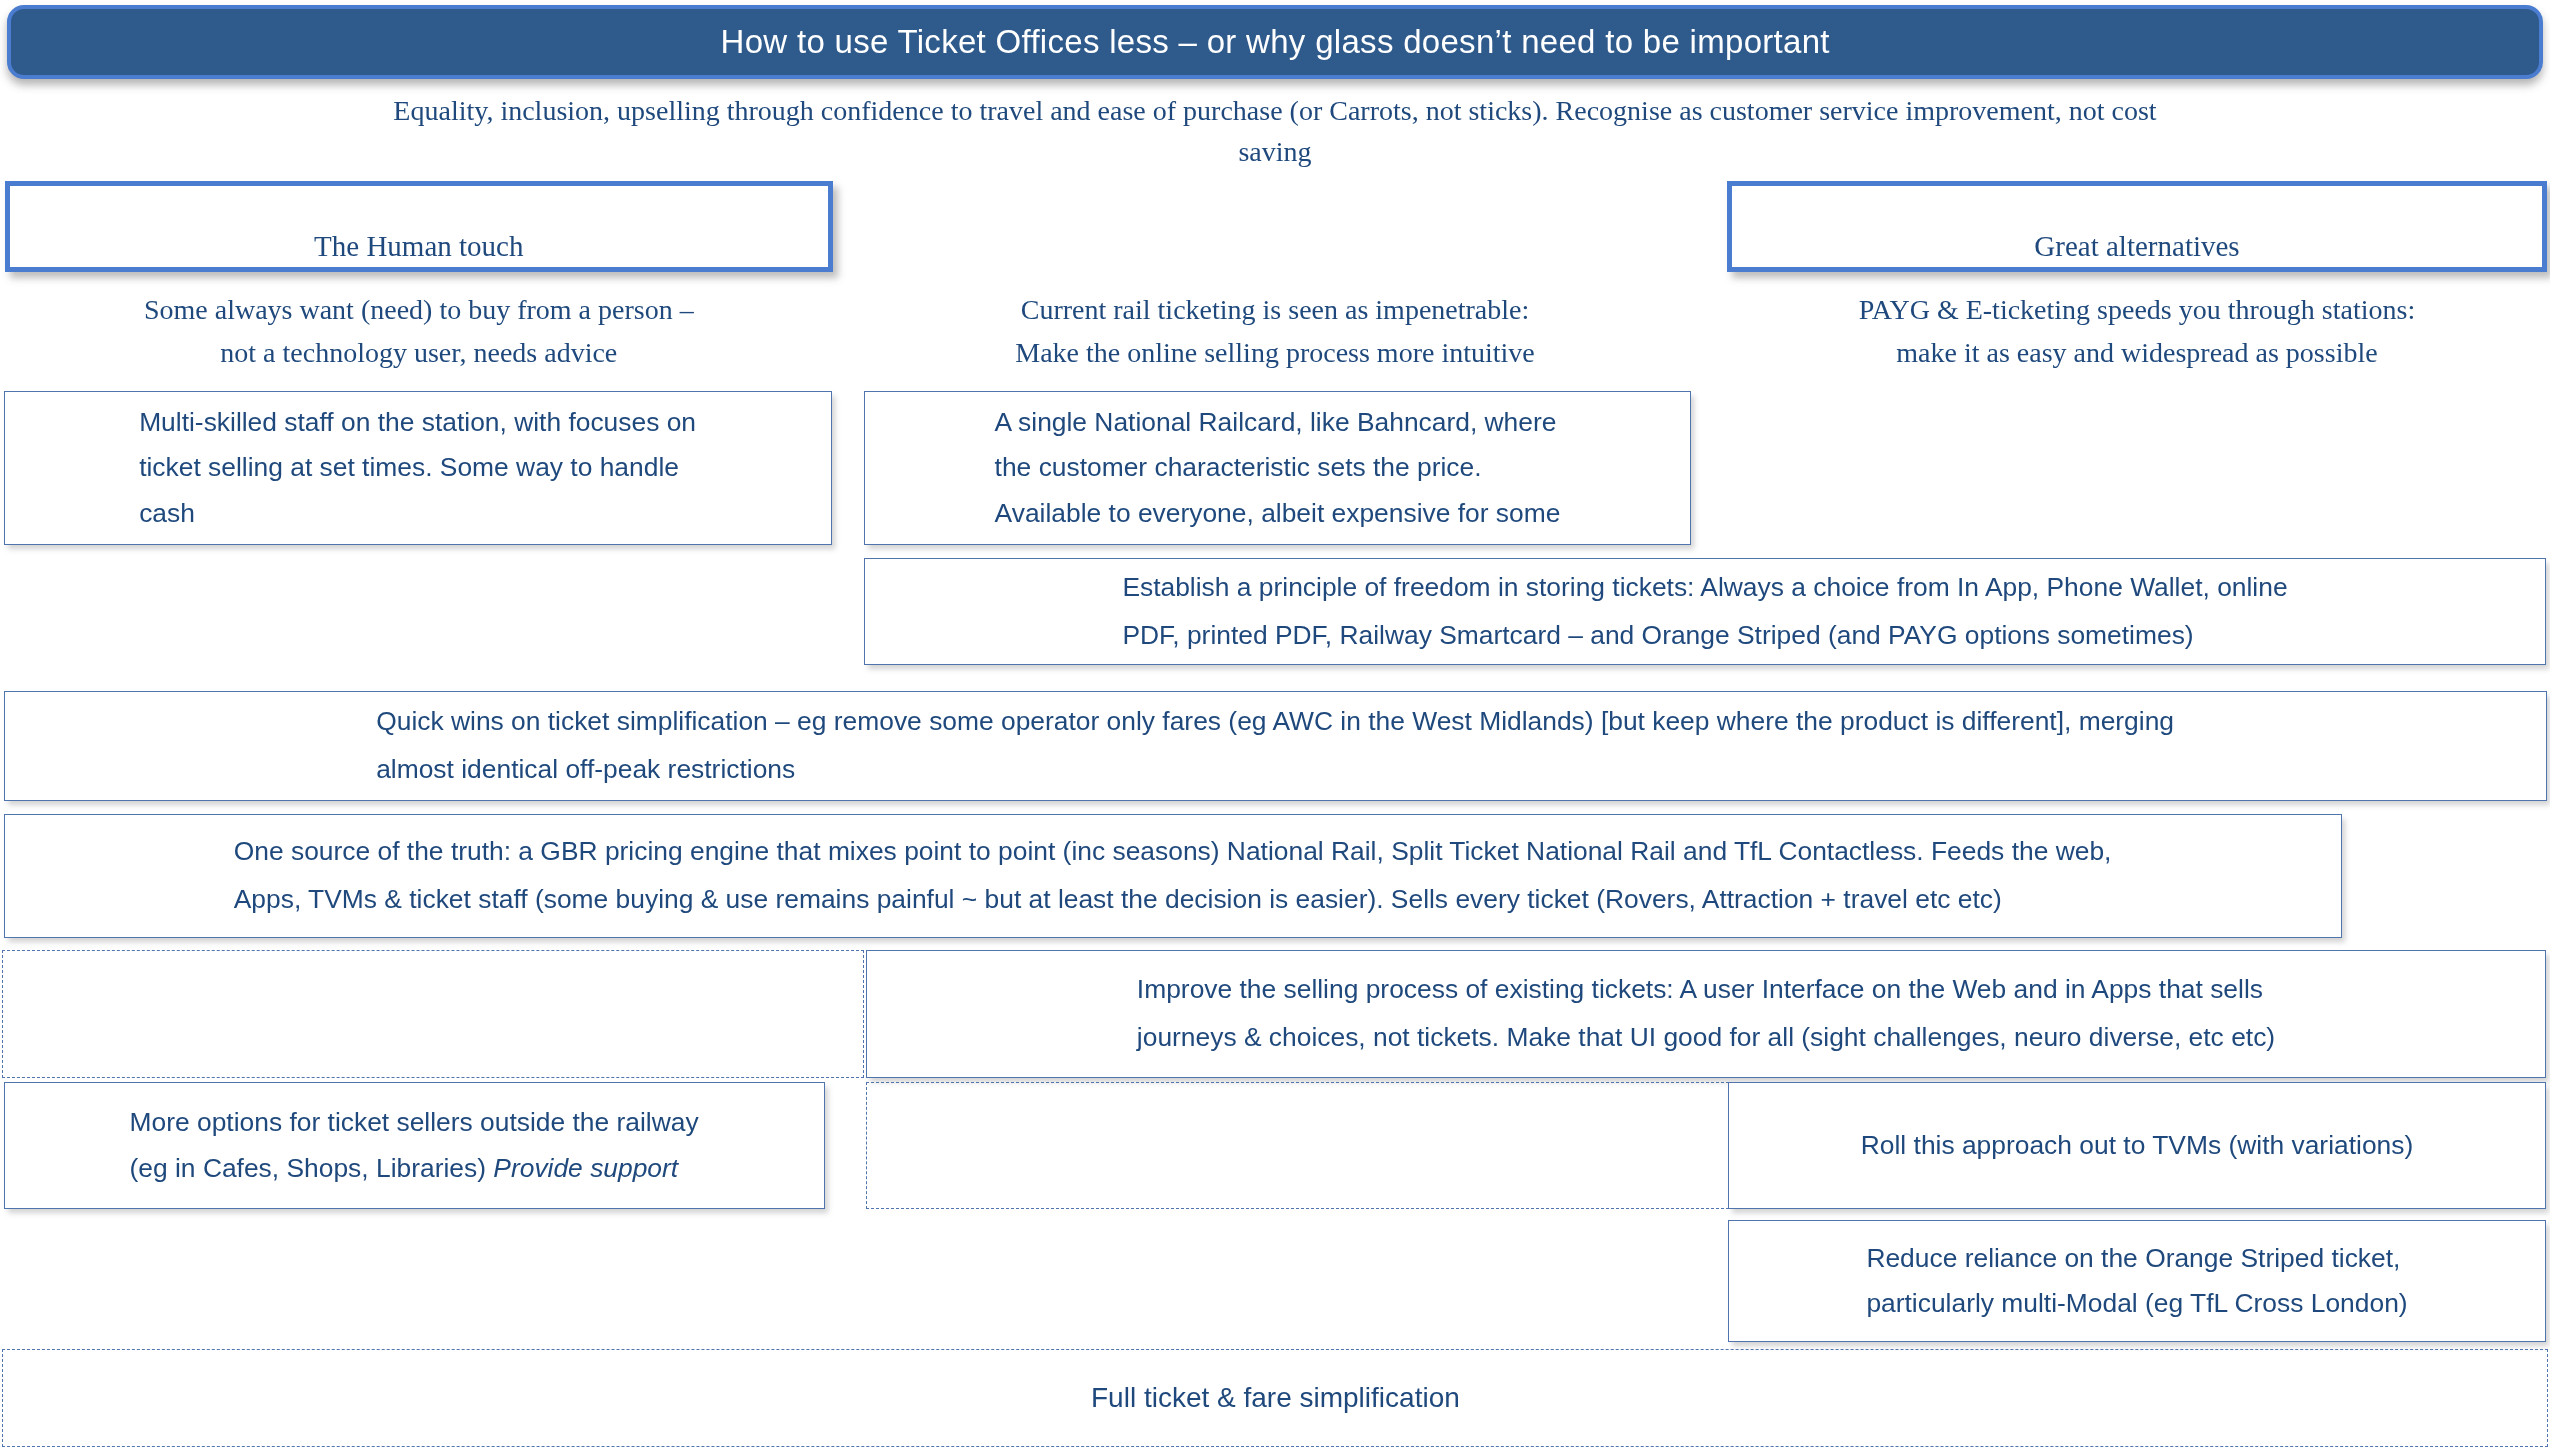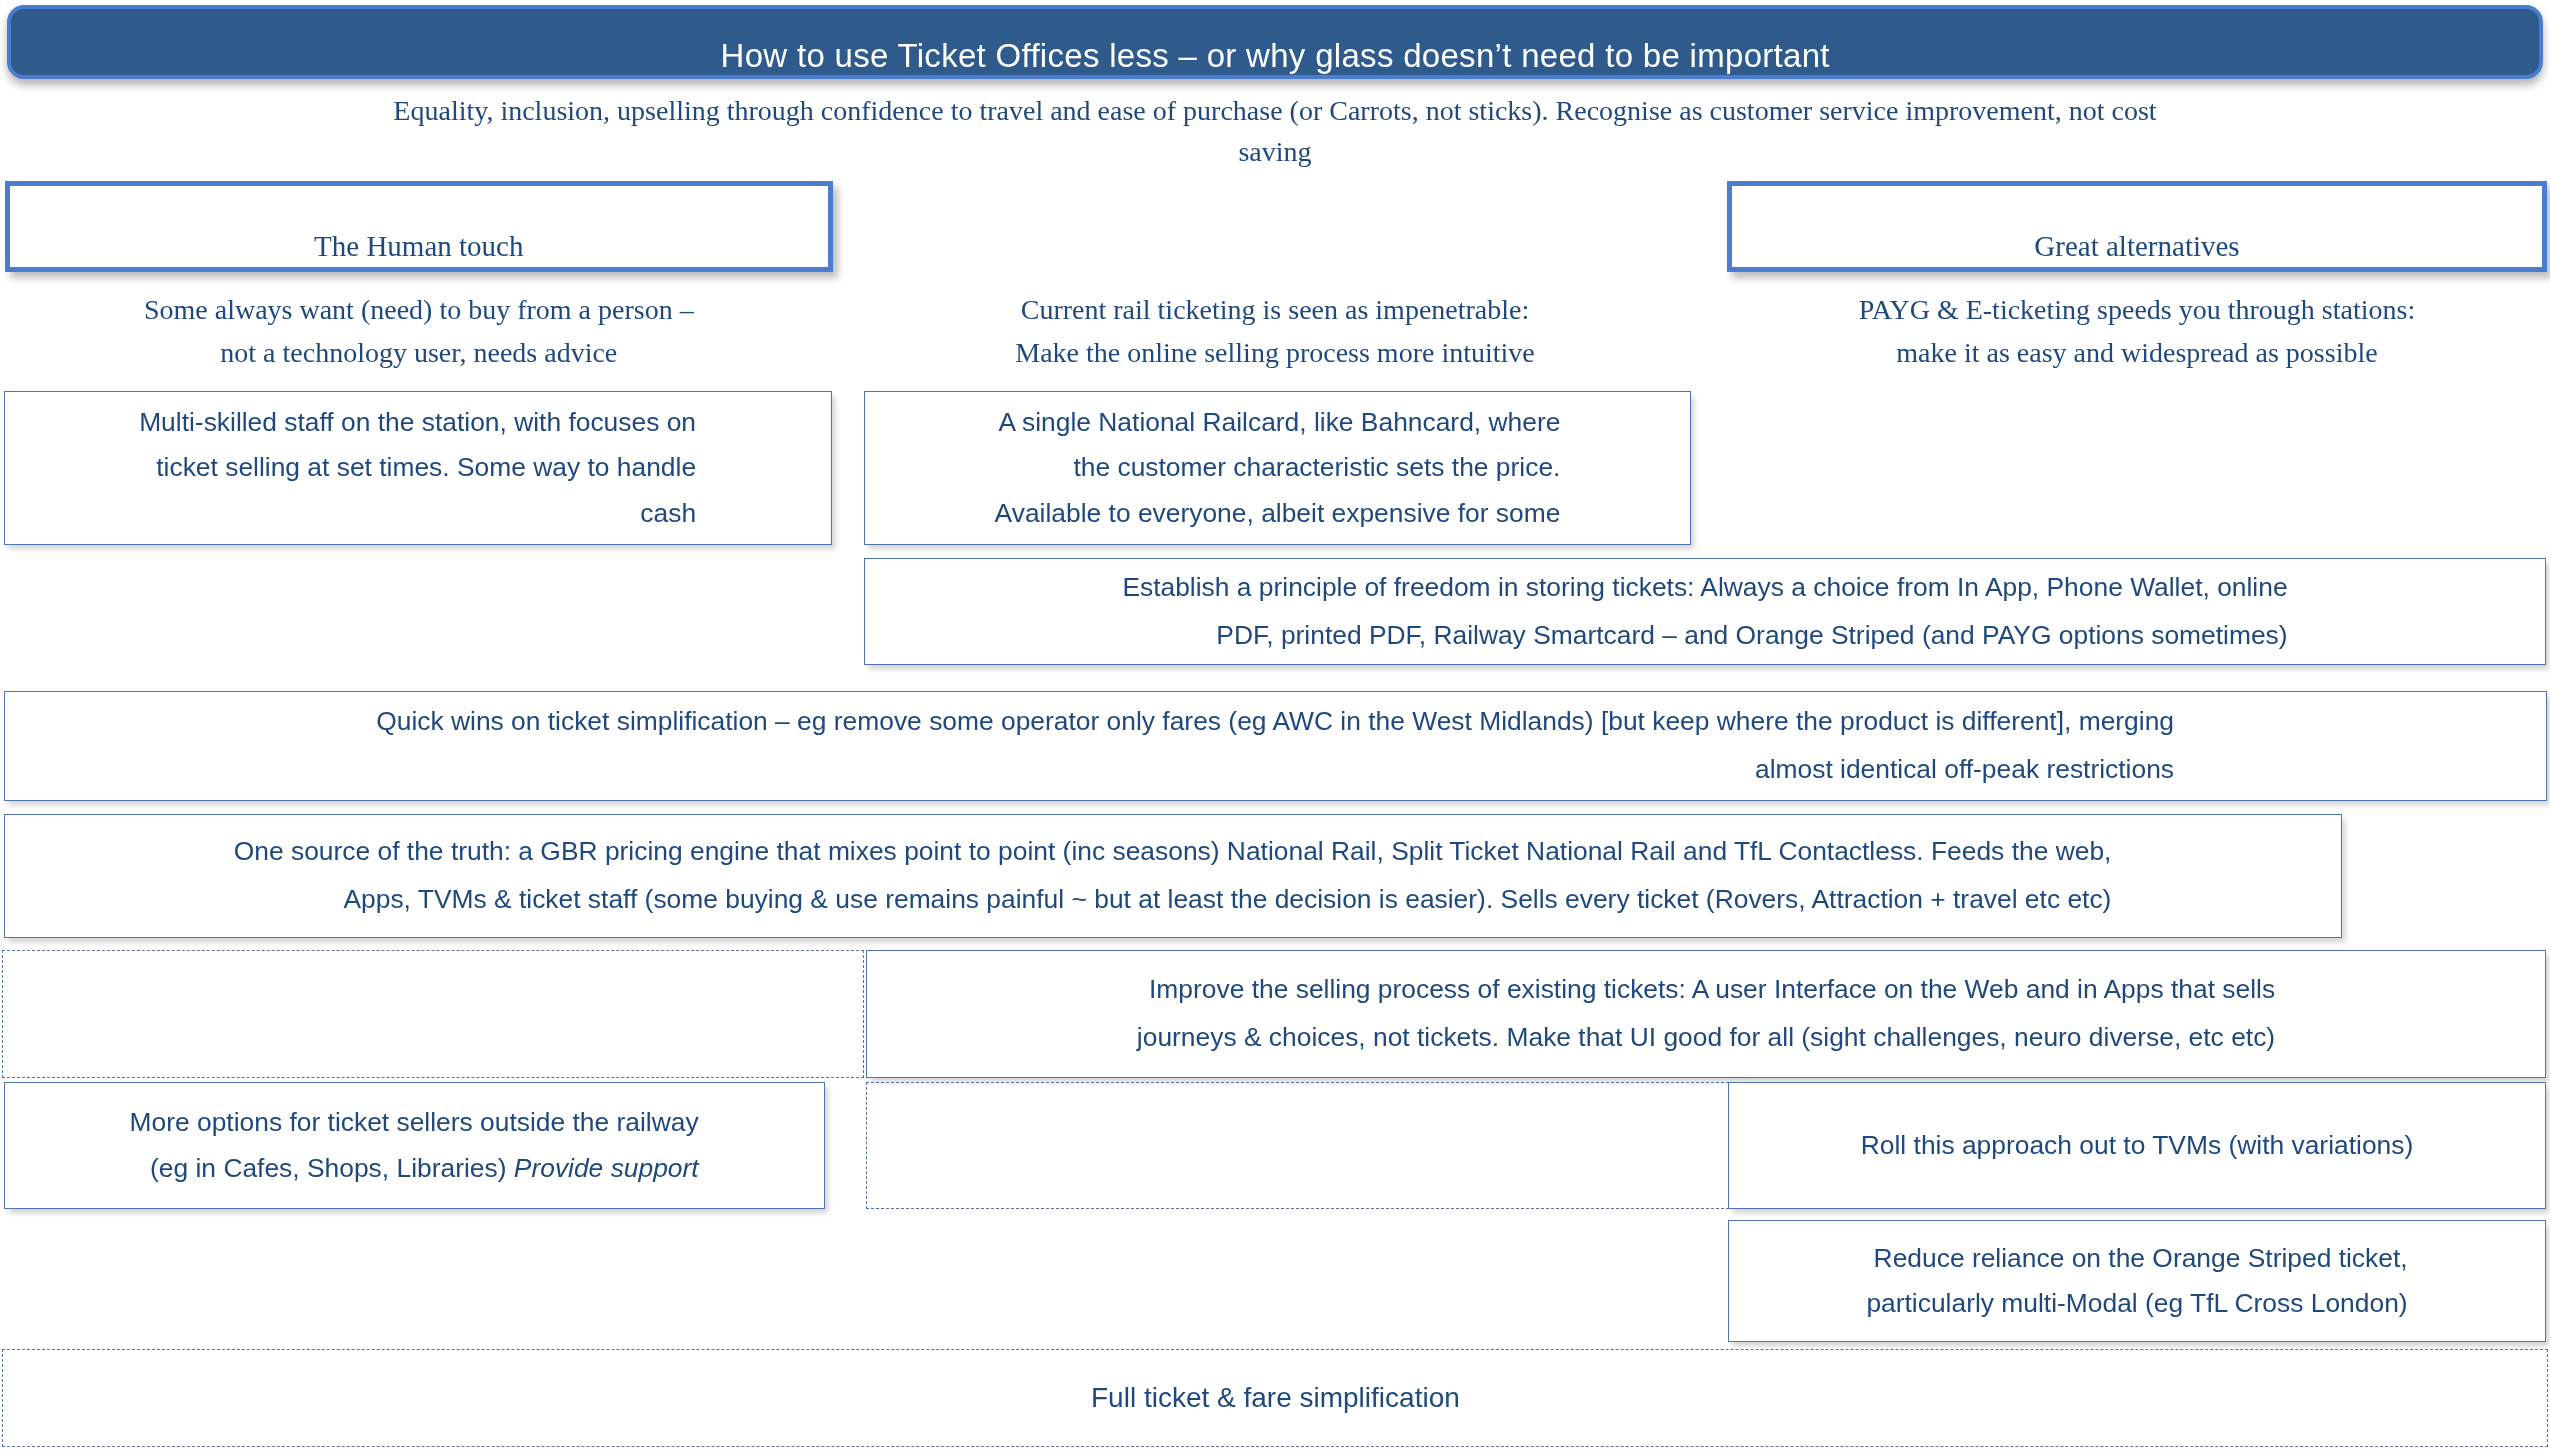--- a/index.html
+++ b/index.html
@@ -18,21 +18,21 @@
     color:var(--text,#1F497D);
   }
   
   .title-bar{
     position:absolute;left:7.2px;top:4.8px;width:2536px;height:74px;
     box-sizing:border-box;
     background:var(--title-fill,#2F5A8C);
     border:4.2px solid var(--accent-border,#4A7CD0);
     border-radius:17px;
     box-shadow:0 6px 8.4px rgba(90,90,90,.45);
-    display:flex;align-items:flex-end;justify-content:center;
+    display:flex;align-items:center;justify-content:center;
   }
   .title-bar span{
     color:#ffffff;font-size:33px;letter-spacing:0.3px;
     font-family:"Liberation Sans",sans-serif;
   }
   
   .subtitle{
     position:absolute;left:18px;top:90px;width:2514px;
     text-align:center;
     font-family:"Liberation Serif",serif;
@@ -59,21 +59,21 @@
     font-size:28px;line-height:1.55;text-align:center;
   }
   .desc span{white-space:pre-line;}
   .desc1{left:4.8px;width:828px;}
   .desc2{left:860px;width:830px;}
   .desc3{left:1727px;width:820px;}
   
   .box{
     position:absolute;box-sizing:border-box;
     display:flex;align-items:center;justify-content:center;
-    text-align:right;
+    text-align:left;
     font-size:26.4px;line-height:1.72;
     padding:3.6px 14.4px;
   }
   .box span{white-space:pre-line;}
   .solid{
     background:#ffffff;
     border:1.8px solid var(--box-border,#4F74AE);
     box-shadow:3.6px 4.8px 5.4px rgba(140,140,140,.38);
   }
   .dashed{border:1.8px dashed var(--box-border,#4F74AE);}

